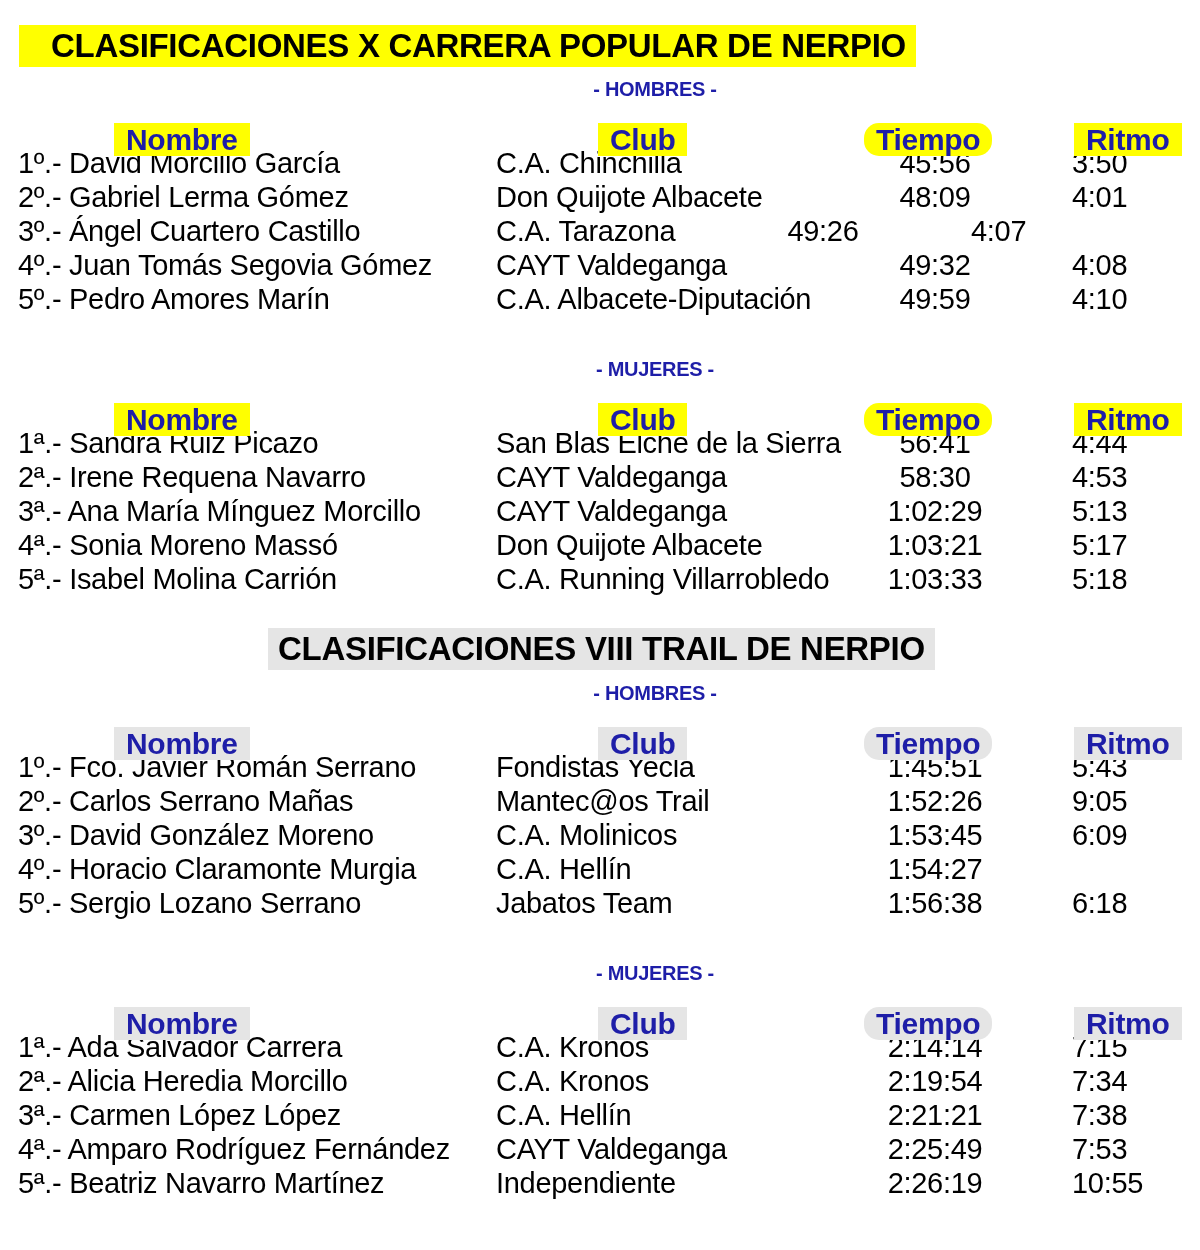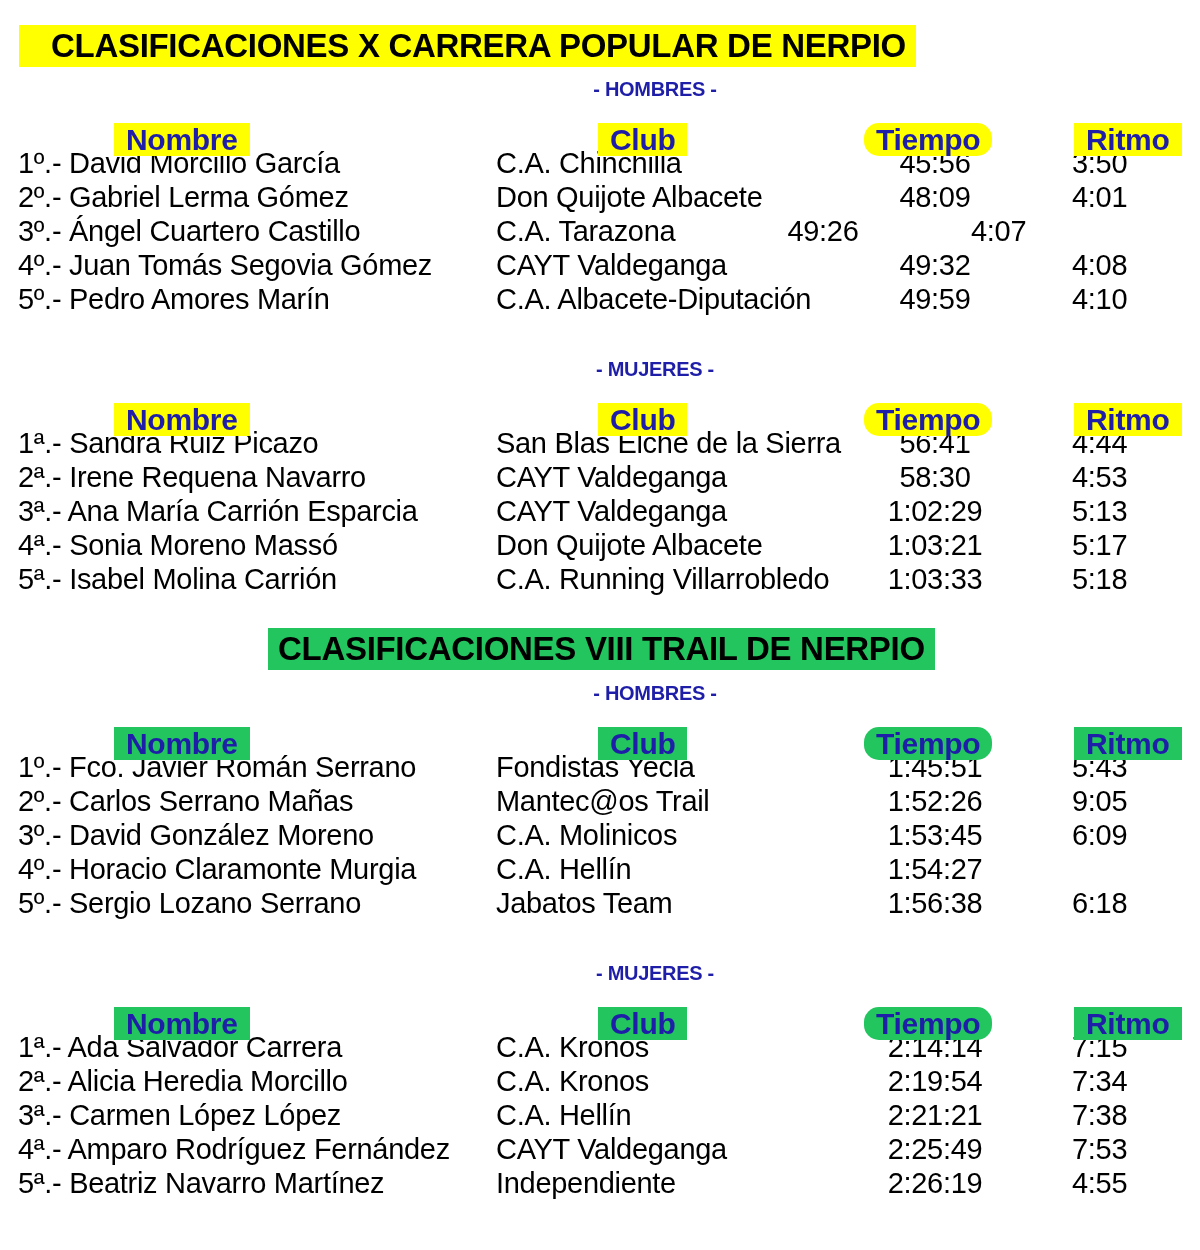--- a/index.html
+++ b/index.html
@@ -17,21 +17,21 @@
     display: inline-block;
     font-weight: bold;
     font-size: 33px;
     line-height: 42px;
     padding: 0 10px;
     color: #000000;
     letter-spacing: -0.3px;
     white-space: nowrap;
   }
   .hl-yellow { background: #FFFF00; }
-  .hl-cyan   { background: #22c55e; }
+  .hl-cyan   { background: #e5e5e5; }
 
   #title-popular { margin: 25px 0 0 19px; padding-left: 32px; }
   #title-trail   { margin: 32px 0 0 268px; }
 
   .section-heading {
     width: 1090px;
     margin: 5px 0 0 110px;
     text-align: center;
     font-size: 20px;
     font-weight: bold;
@@ -138,21 +138,21 @@
       <div class="cell c-time">56:41</div>
       <div class="cell c-pace">4:44</div>
     </div>
     <div class="row">
       <div class="cell c-name"><span>2ª.-</span> <span>Irene Requena Navarro</span></div>
       <div class="cell c-club">CAYT Valdeganga</div>
       <div class="cell c-time">58:30</div>
       <div class="cell c-pace">4:53</div>
     </div>
     <div class="row">
-      <div class="cell c-name"><span>3ª.-</span> <span>Ana María Carrión Esparcia</span></div>
+      <div class="cell c-name"><span>3ª.-</span> <span>Ana María Mínguez Morcillo</span></div>
       <div class="cell c-club">CAYT Valdeganga</div>
       <div class="cell c-time">1:02:29</div>
       <div class="cell c-pace">5:13</div>
     </div>
     <div class="row">
       <div class="cell c-name"><span>4ª.-</span> <span>Sonia Moreno Massó</span></div>
       <div class="cell c-club">Don Quijote Albacete</div>
       <div class="cell c-time">1:03:21</div>
       <div class="cell c-pace">5:17</div>
     </div>
@@ -240,17 +240,17 @@
     <div class="row">
       <div class="cell c-name"><span>4ª.-</span> <span>Amparo Rodríguez Fernández</span></div>
       <div class="cell c-club">CAYT Valdeganga</div>
       <div class="cell c-time">2:25:49</div>
       <div class="cell c-pace">7:53</div>
     </div>
     <div class="row">
       <div class="cell c-name"><span>5ª.-</span> <span>Beatriz Navarro Martínez</span></div>
       <div class="cell c-club">Independiente</div>
       <div class="cell c-time">2:26:19</div>
-      <div class="cell c-pace">4:55</div>
+      <div class="cell c-pace">10:55</div>
     </div>
   </div>
 
 </div>
 
 </body></html>

